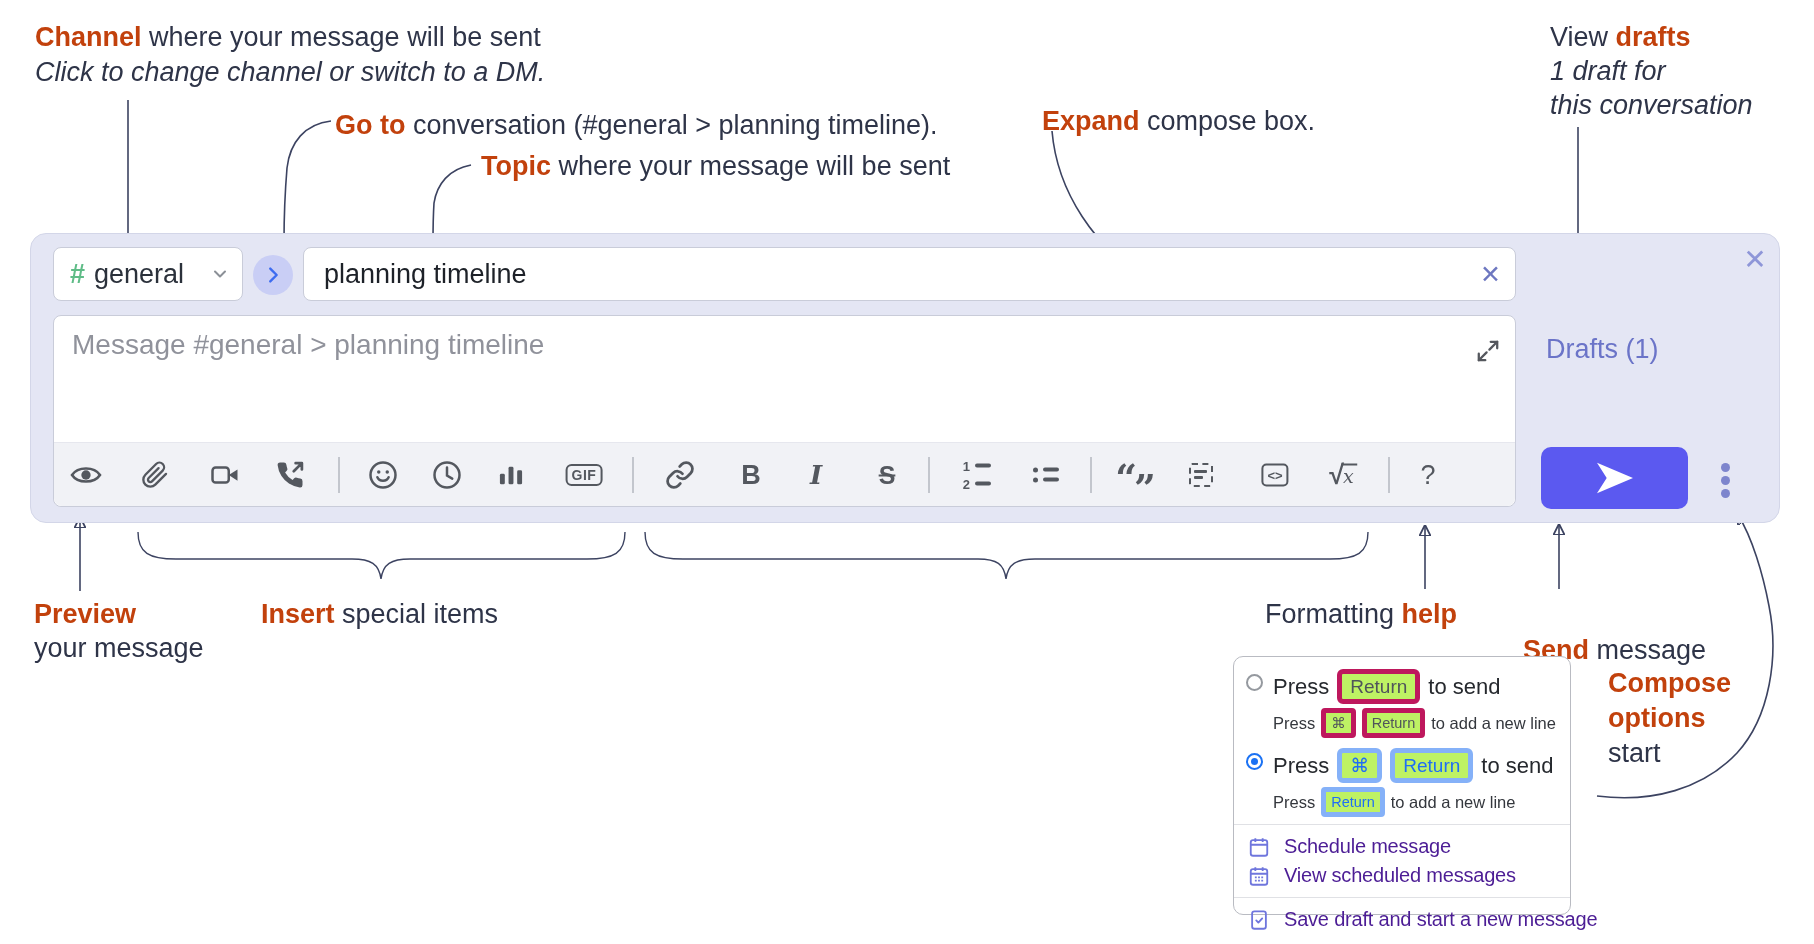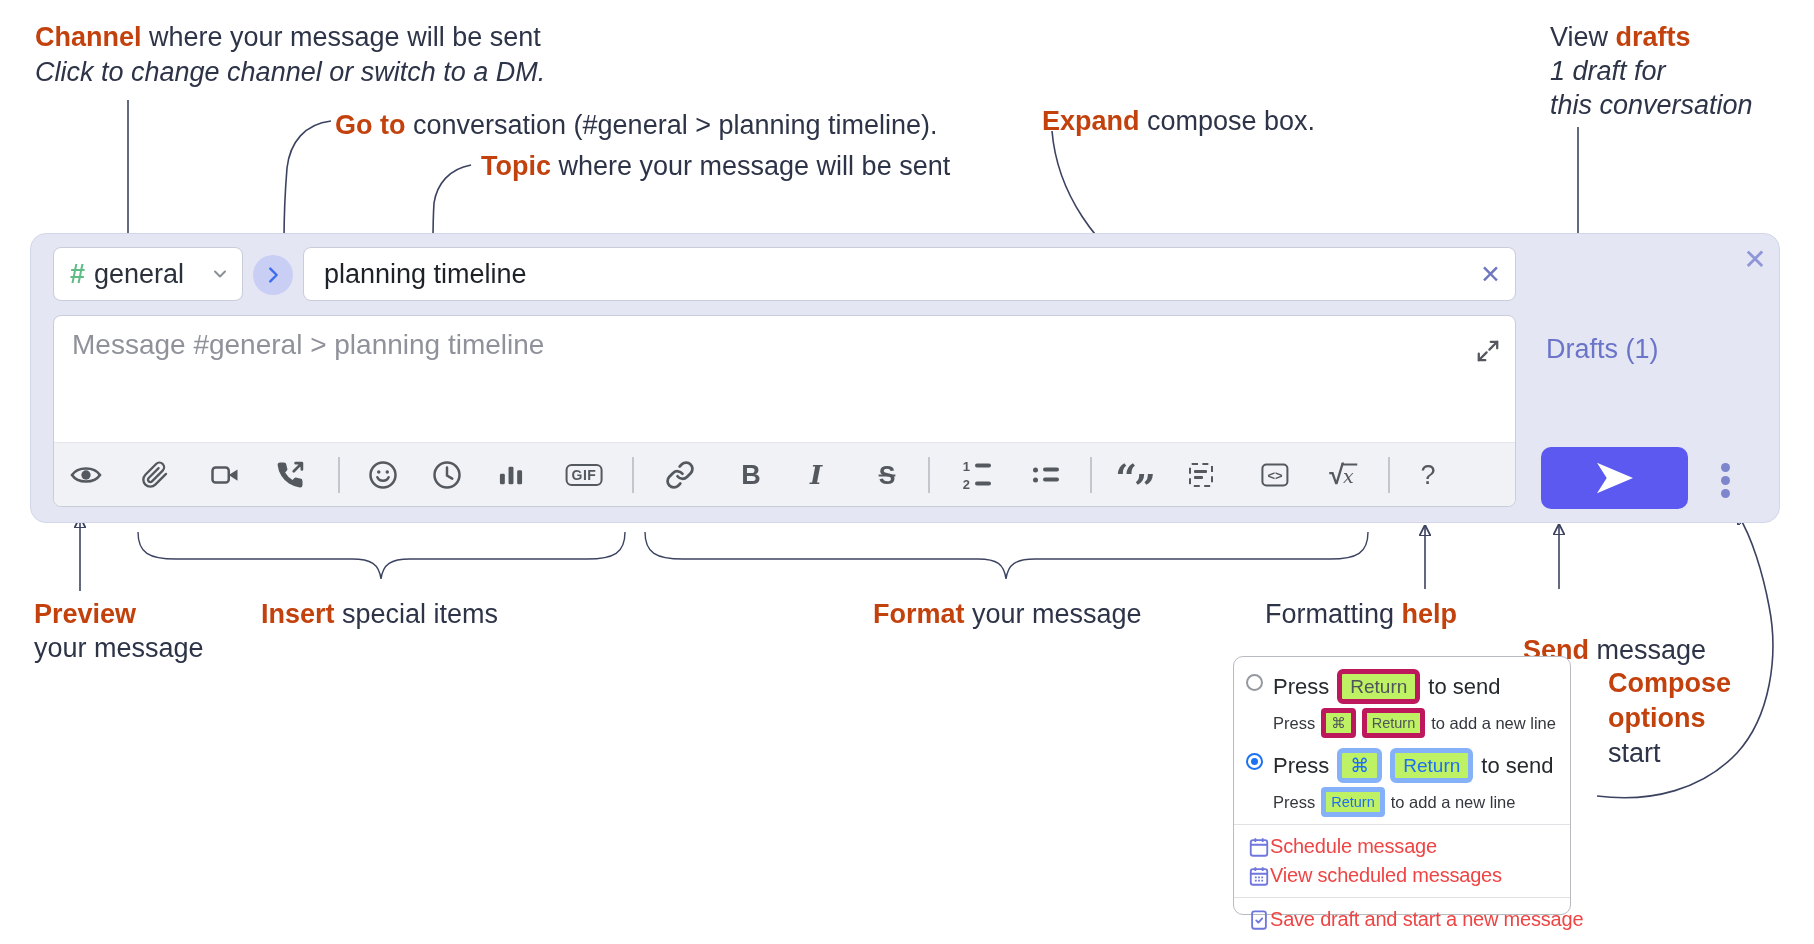--- a/index.html
+++ b/index.html
@@ -79,22 +79,22 @@
   .radio .dot{width:7px;height:7px;border-radius:50%;background:transparent;}
   .radio.sel .dot{background:#1b72f4;}
   .opt-lines{display:flex;flex-direction:column;gap:3px;}
   .opt-main{display:flex;align-items:center;gap:8px;font-size:22px;color:#26292e;}
   .opt-sub{display:flex;align-items:center;gap:6px;font-size:16.5px;color:#34373d;margin-top:1px;}
   kbd{font-family:inherit;background:#bef264;border:5px solid #be185d;border-radius:6px;color:#50545b;
     font-size:19px;padding:0 8px;line-height:25px;display:inline-block;}
   .opt-sub kbd{font-size:14.5px;padding:0 5px;line-height:20px;border-radius:4px;}
   kbd.blue{color:#1f6ef5;border-color:#85b1f8;}
   .pdiv{height:1px;background:#e0e1e5;margin:7px 0;}
-  .pmi{display:flex;align-items:center;gap:0;padding:3px 14px;font-size:20px;letter-spacing:-0.2px;
-    color:#ef4444;cursor:pointer;white-space:nowrap;}
+  .pmi{display:flex;align-items:center;gap:14px;padding:3px 14px;font-size:20px;letter-spacing:-0.2px;
+    color:#4c1d95;cursor:pointer;white-space:nowrap;}
   .pmi .mic{color:#6f76dd;display:flex;flex:none;}
 </style>
 </head>
 <body>
 
 <div class="canvas">
 
   <svg class="overlay" width="1814" height="944">
     <defs>
       <marker id="arr" viewBox="0 0 10 10" refX="8" refY="5" markerWidth="7" markerHeight="7" orient="auto-start-reverse">
@@ -283,21 +283,20 @@
     <div class="kebab">
       <span></span>
       <span></span>
       <span></span>
     </div>
   </div>
 
   <div class="ann" style="left:34px;top:597px;"><b>Preview</b></div>
   <div class="ann" style="left:34px;top:631px;"><span>your message</span></div>
   <div class="ann" style="left:261px;top:597px;"><b>Insert</b><span> special items</span></div>
-  <div class="ann" style="left:873px;top:597px;"><b>Format</b><span> your message</span></div>
   <div class="ann" style="left:1265px;top:597px;"><span>Formatting </span><b>help</b></div>
   <div class="ann" style="left:1523px;top:597px;margin-top:36px;"><b>Send</b><span> message</span></div>
   <div class="ann" style="left:1608px;top:666px;"><b>Compose</b></div>
   <div class="ann" style="left:1608px;top:701px;"><b>options</b></div>
   <div class="ann" style="left:1608px;top:736px;"><span>start</span></div>
 
   <div class="popup">
     <div class="opt">
       <span class="radio">
           <span class="dot"></span>

